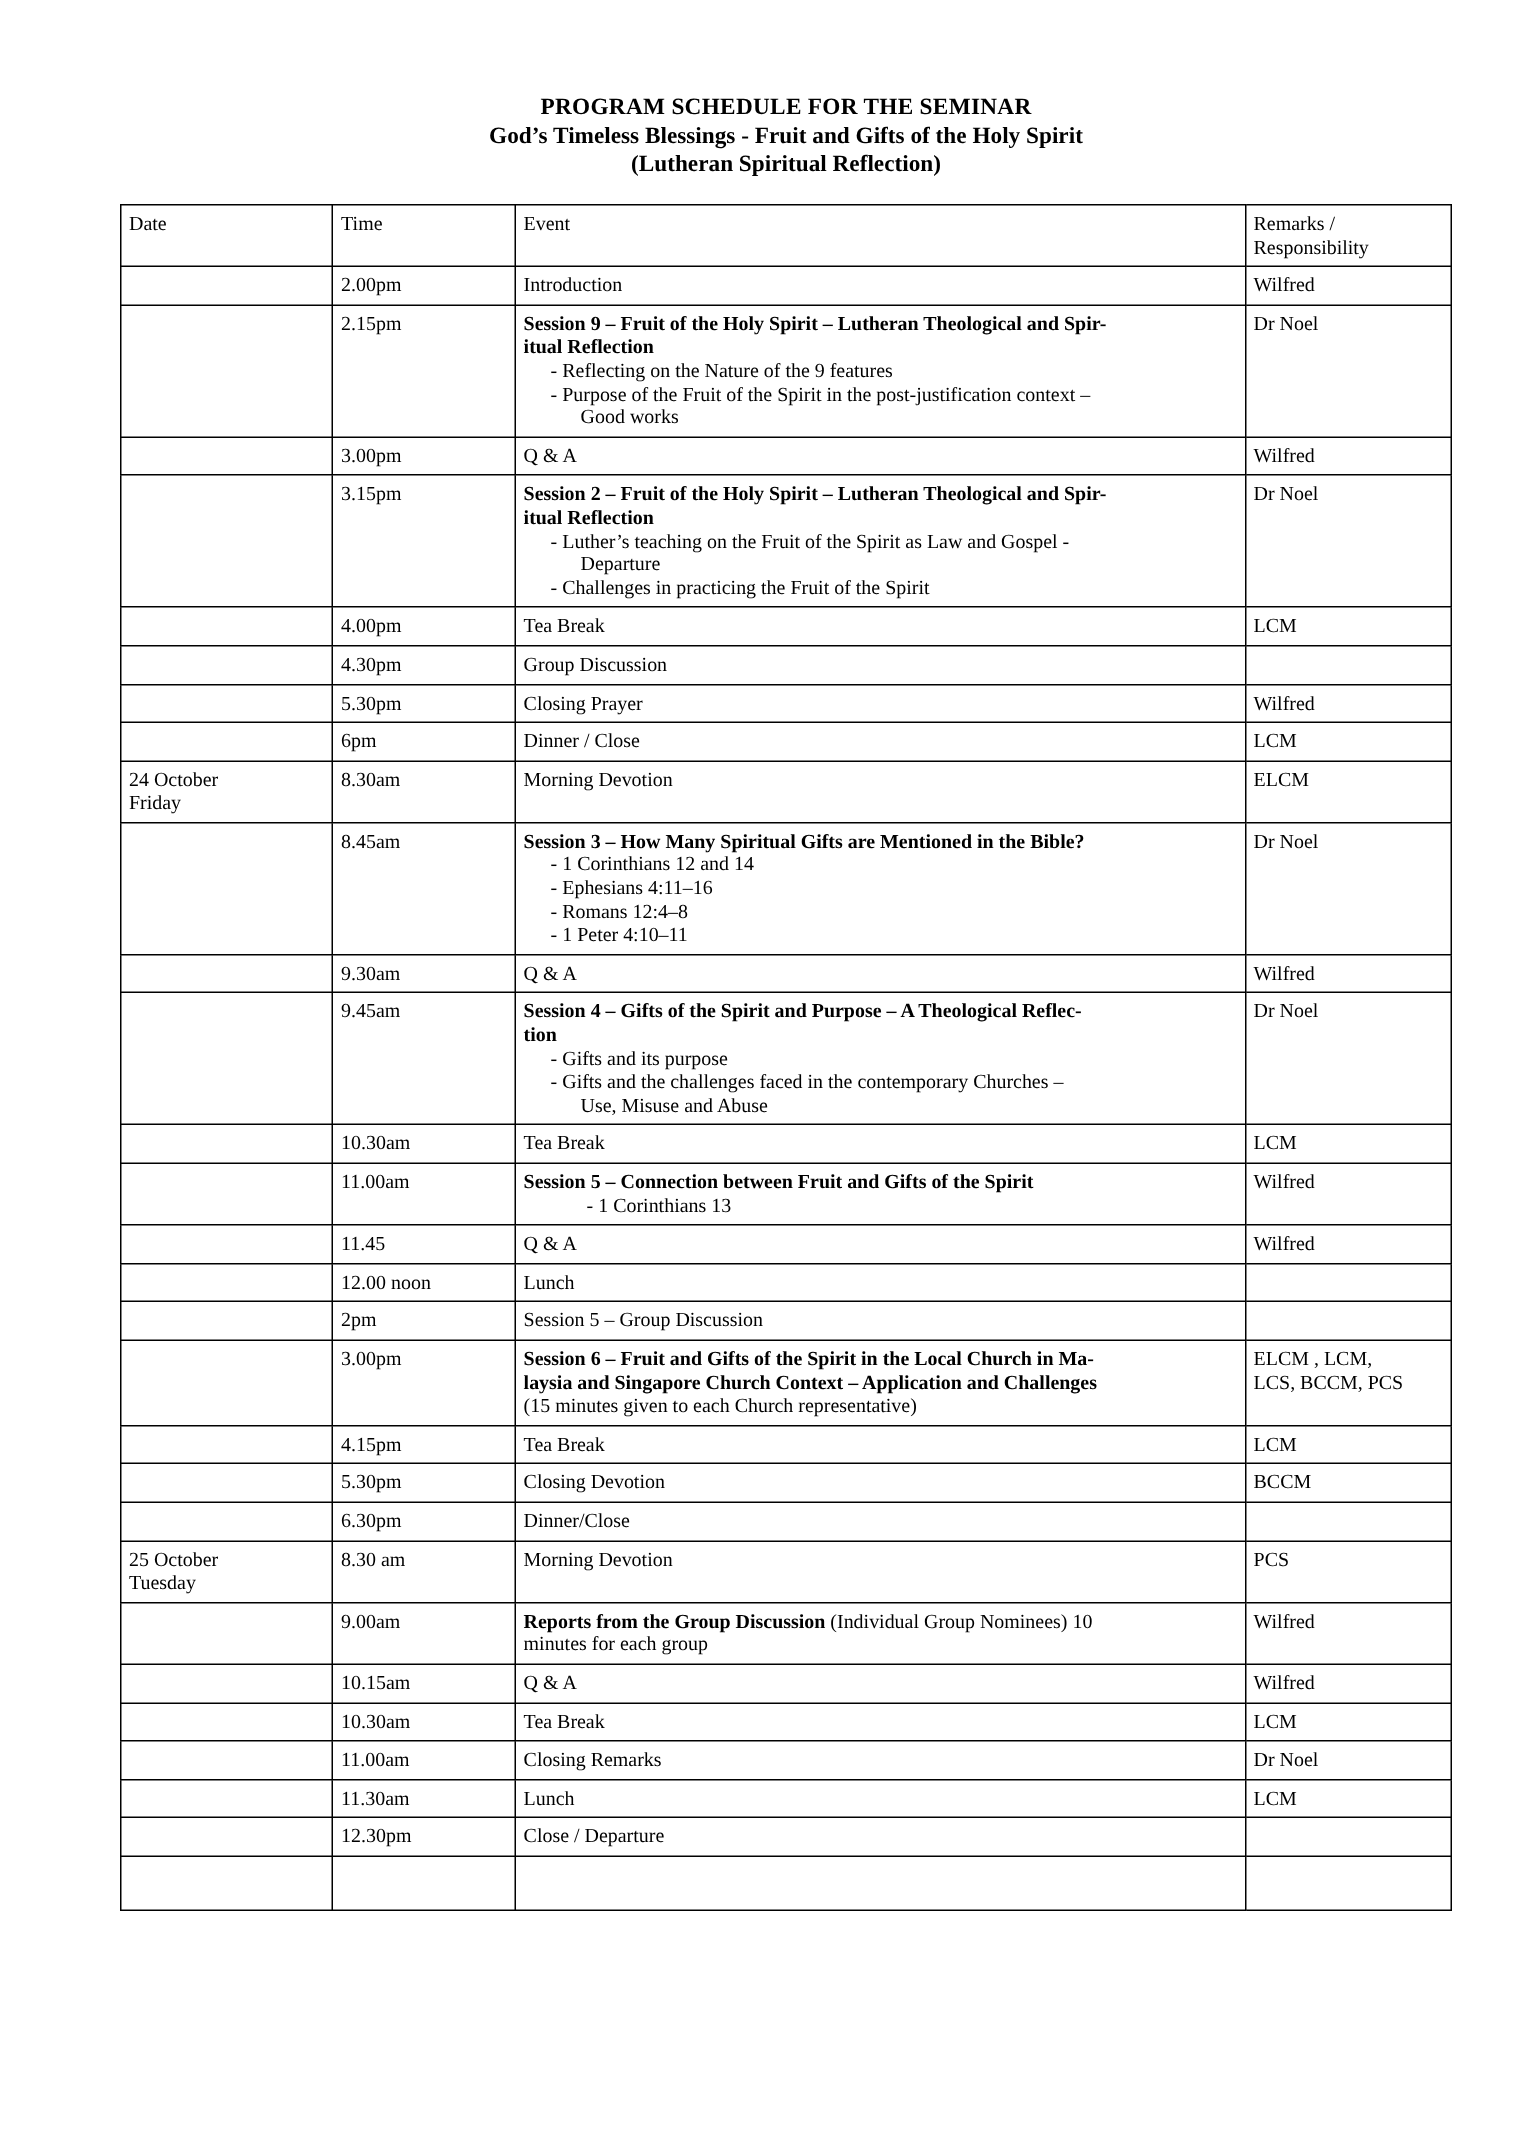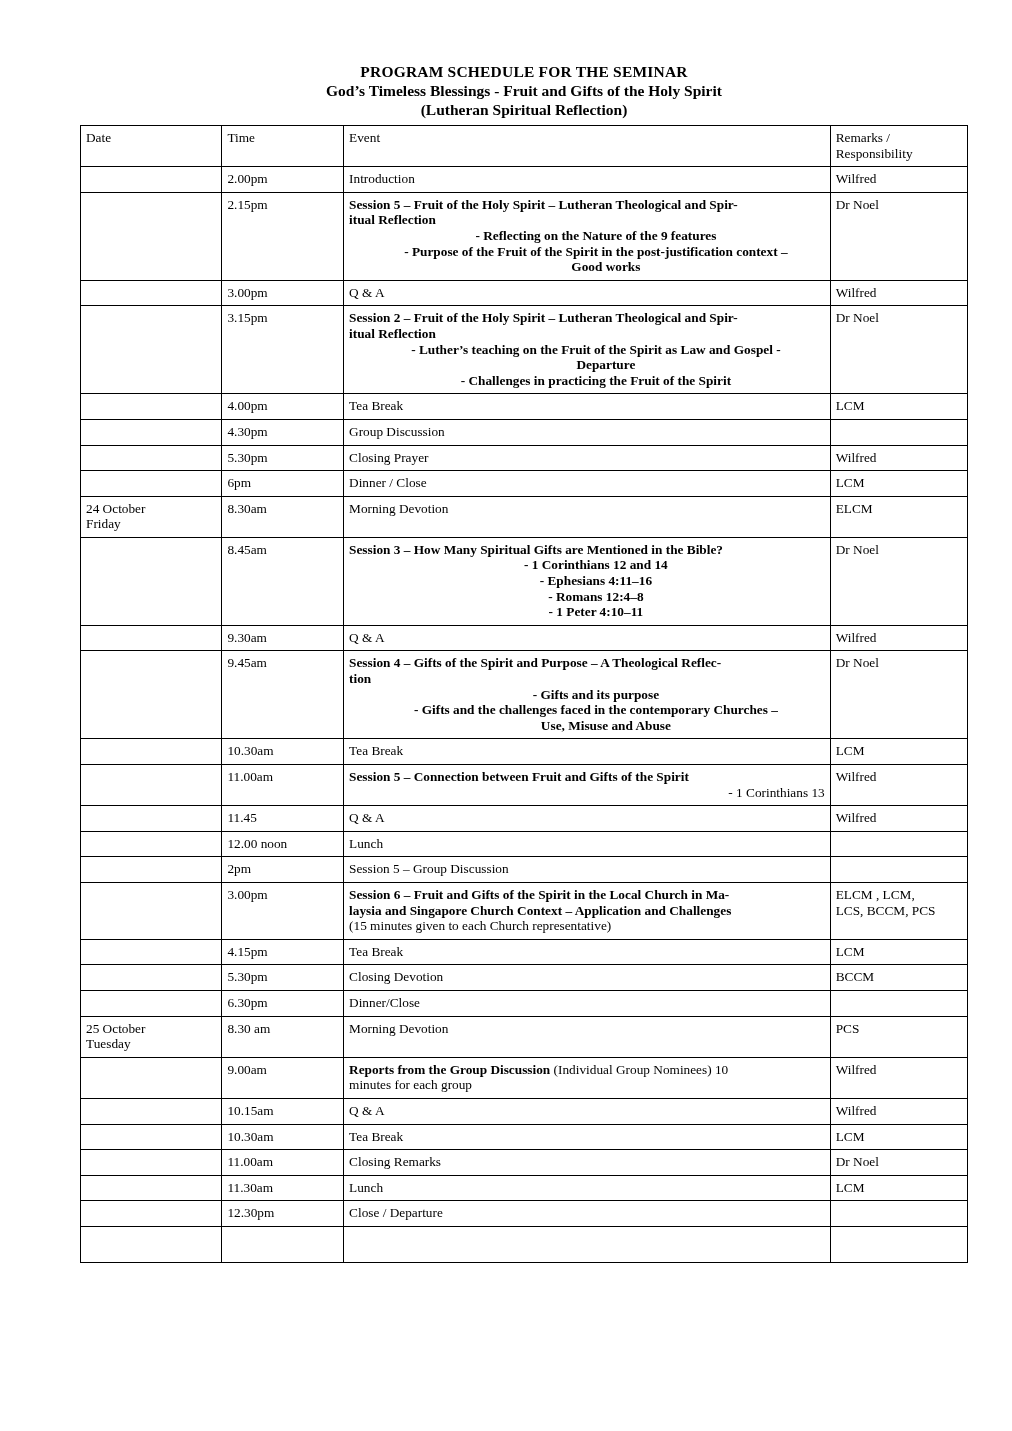--- a/index.html
+++ b/index.html
@@ -27,21 +27,21 @@
     font-size: 15.5px;
     line-height: 19px;
     margin: 0;
   }
   .doc-title .line1 { letter-spacing: 0.2px; }
   .doc-title .line2 { }
   .doc-title .line3 { }
   table.schedule {
     width: 100%;
     border-collapse: collapse;
-    margin-top: 6px;
+    margin-top: 17px;
     table-layout: fixed;
   }
   table.schedule td, table.schedule th {
     border: 1px solid #000000;
     vertical-align: top;
     padding: 4px 5px 5px 5px;
     font-size: 13.3px;
     line-height: 15.6px;
     font-weight: normal;
     text-align: left;
@@ -58,33 +58,31 @@
   td.date-cell {
     font-weight: bold;
   }
   td.event-cell b {
     font-weight: bold;
   }
   .sub {
     display: block;
     padding-left: 28px;
     text-indent: -10px;
-    font-weight: bold;
-    text-align: center;
+    font-weight: normal;
   }
   .sub.cont {
     text-indent: 0;
     padding-left: 38px;
   }
   .sub-deep {
     display: block;
     padding-left: 52px;
     text-indent: -10px;
     font-weight: normal;
-    text-align: right;
   }
   .norm { font-weight: normal; }
   .empty-row td { height: 26px; }
 </style>
 </head>
 <body>
 
 <div class="page">
 
   <div class="doc-title">
@@ -118,21 +116,21 @@
         <td></td>
         <td>2.00pm</td>
         <td class="event-cell">Introduction</td>
         <td>Wilfred</td>
       </tr>
 
       <tr>
         <td></td>
         <td>2.15pm</td>
         <td class="event-cell">
-          <b>Session 5 – Fruit of the Holy Spirit – Lutheran Theological and Spir-</b><br>
+          <b>Session 9 – Fruit of the Holy Spirit – Lutheran Theological and Spir-</b><br>
           <b>itual Reflection</b>
           <span class="sub">- Reflecting on the Nature of the 9 features</span>
           <span class="sub">- Purpose of the Fruit of the Spirit in the post-justification context –</span>
           <span class="sub cont">Good works</span>
         </td>
         <td>Dr Noel</td>
       </tr>
 
       <tr>
         <td></td>

